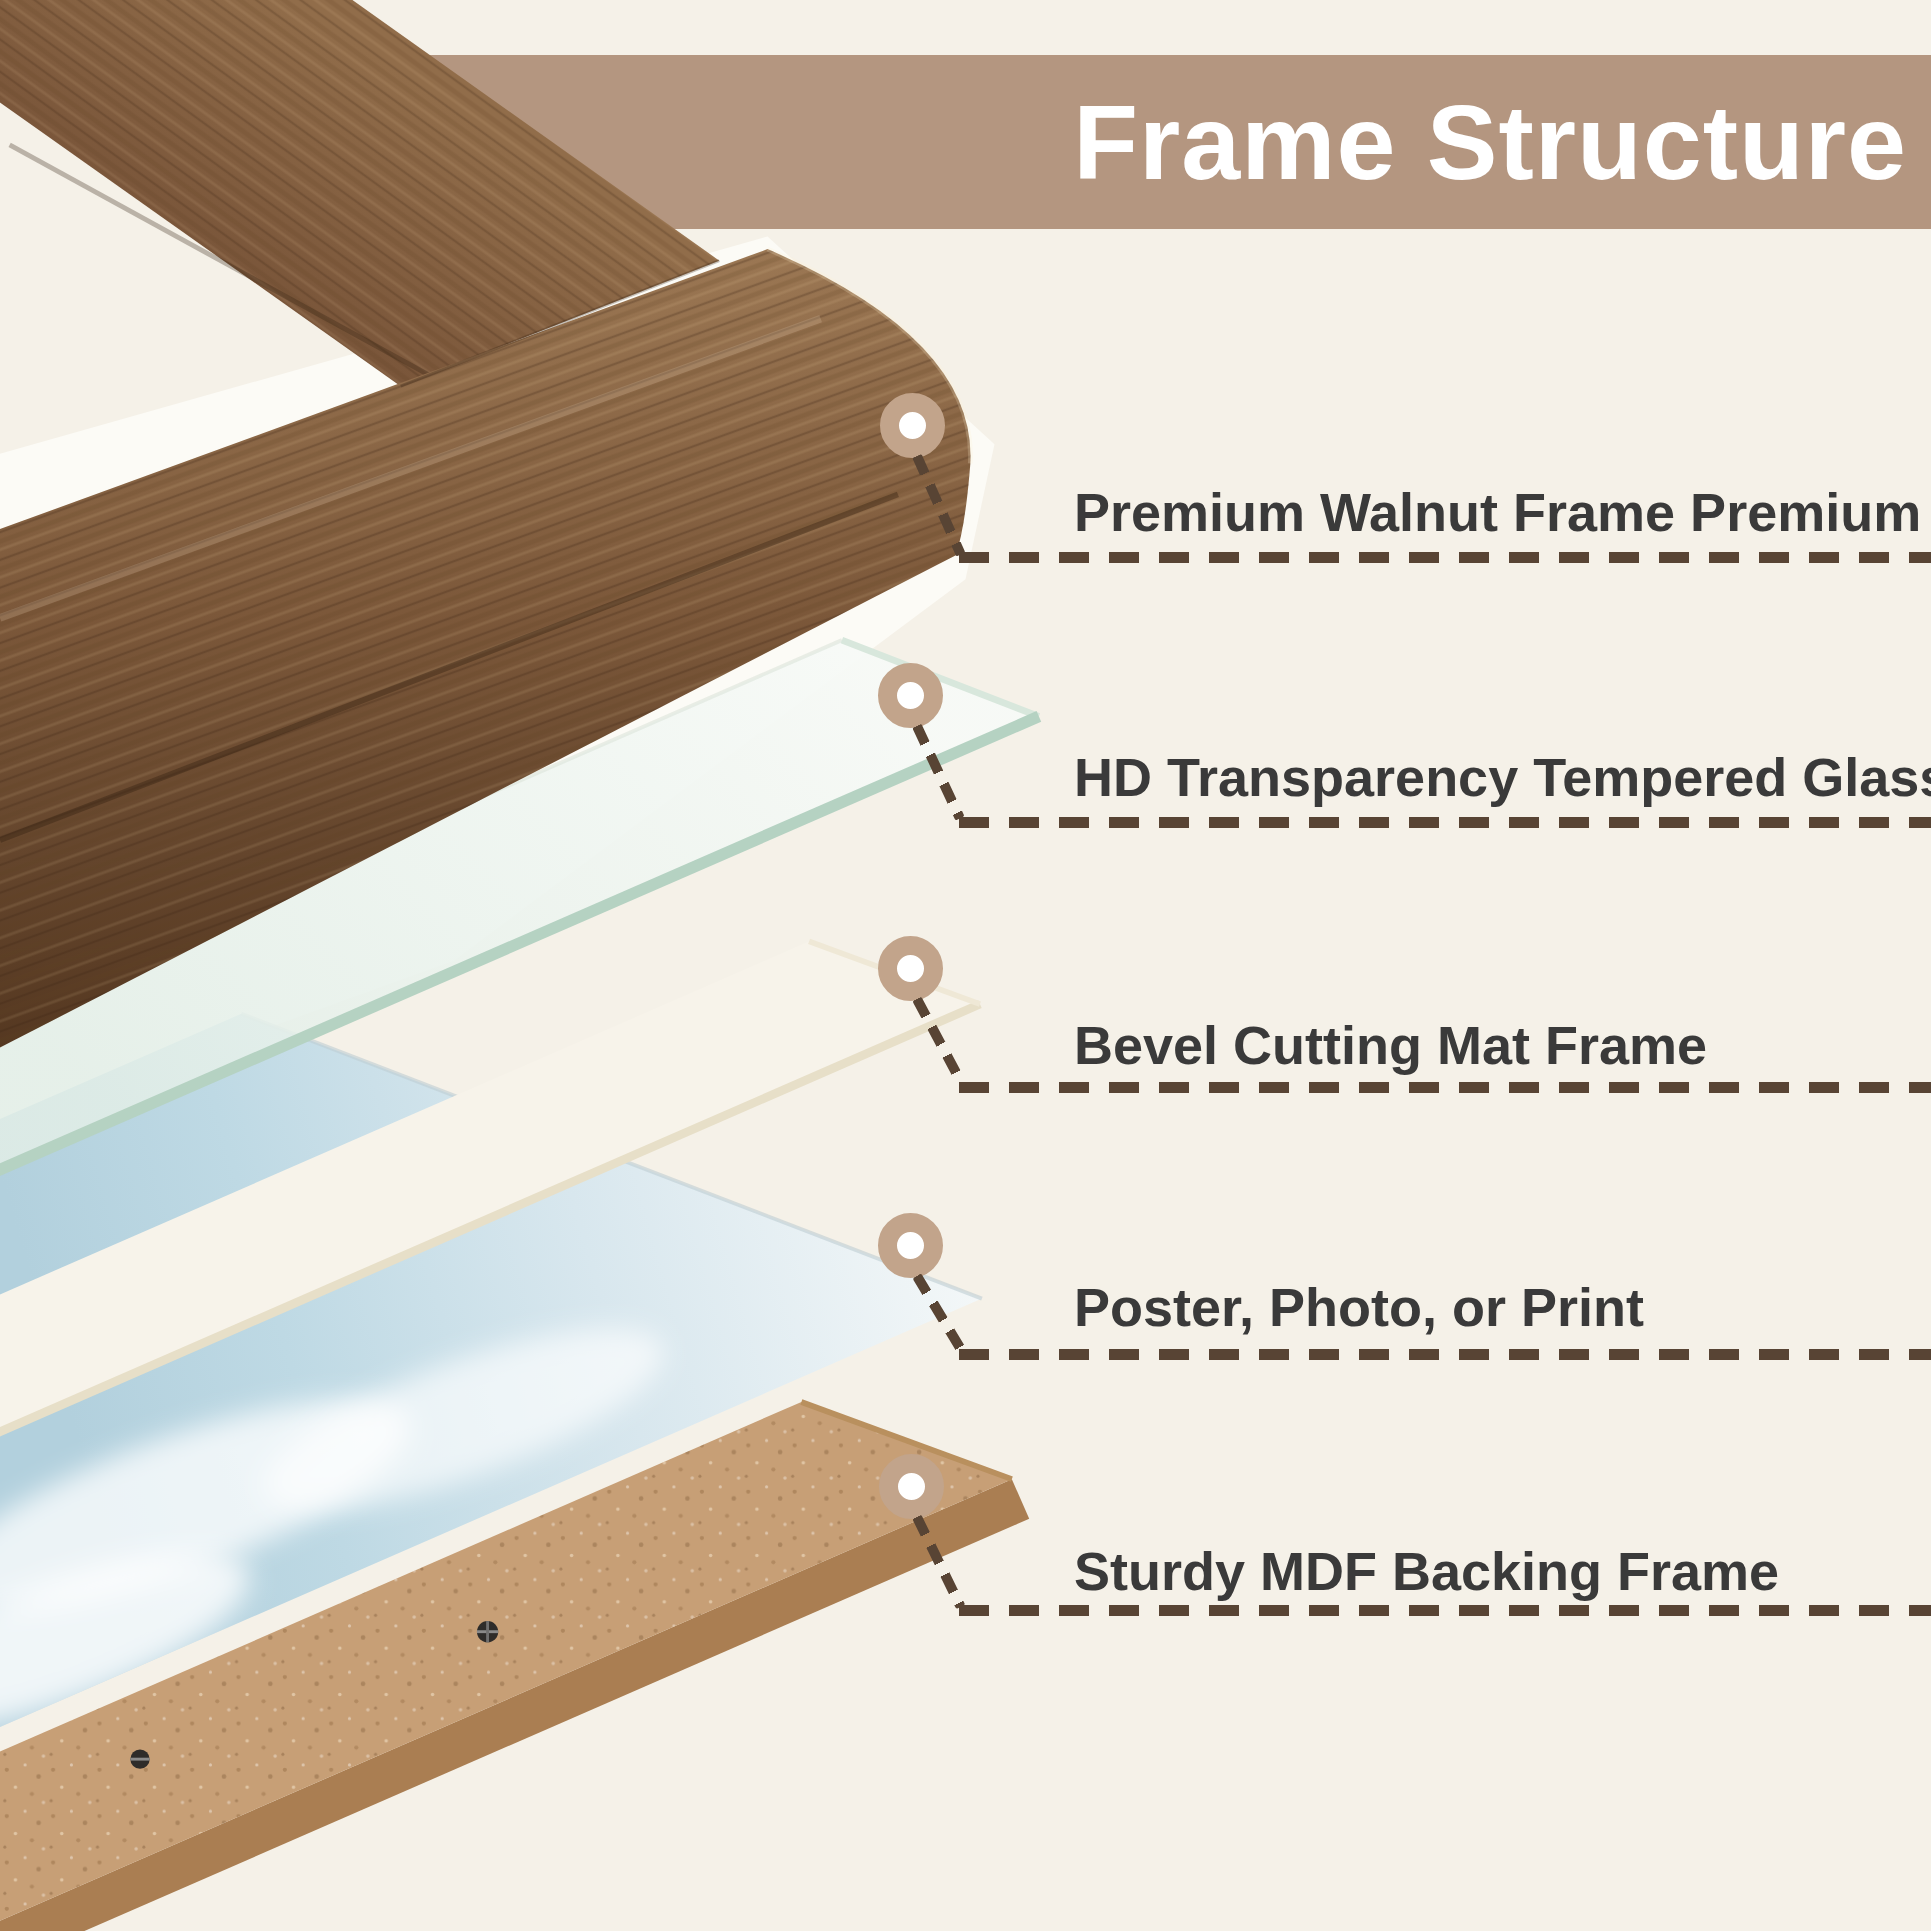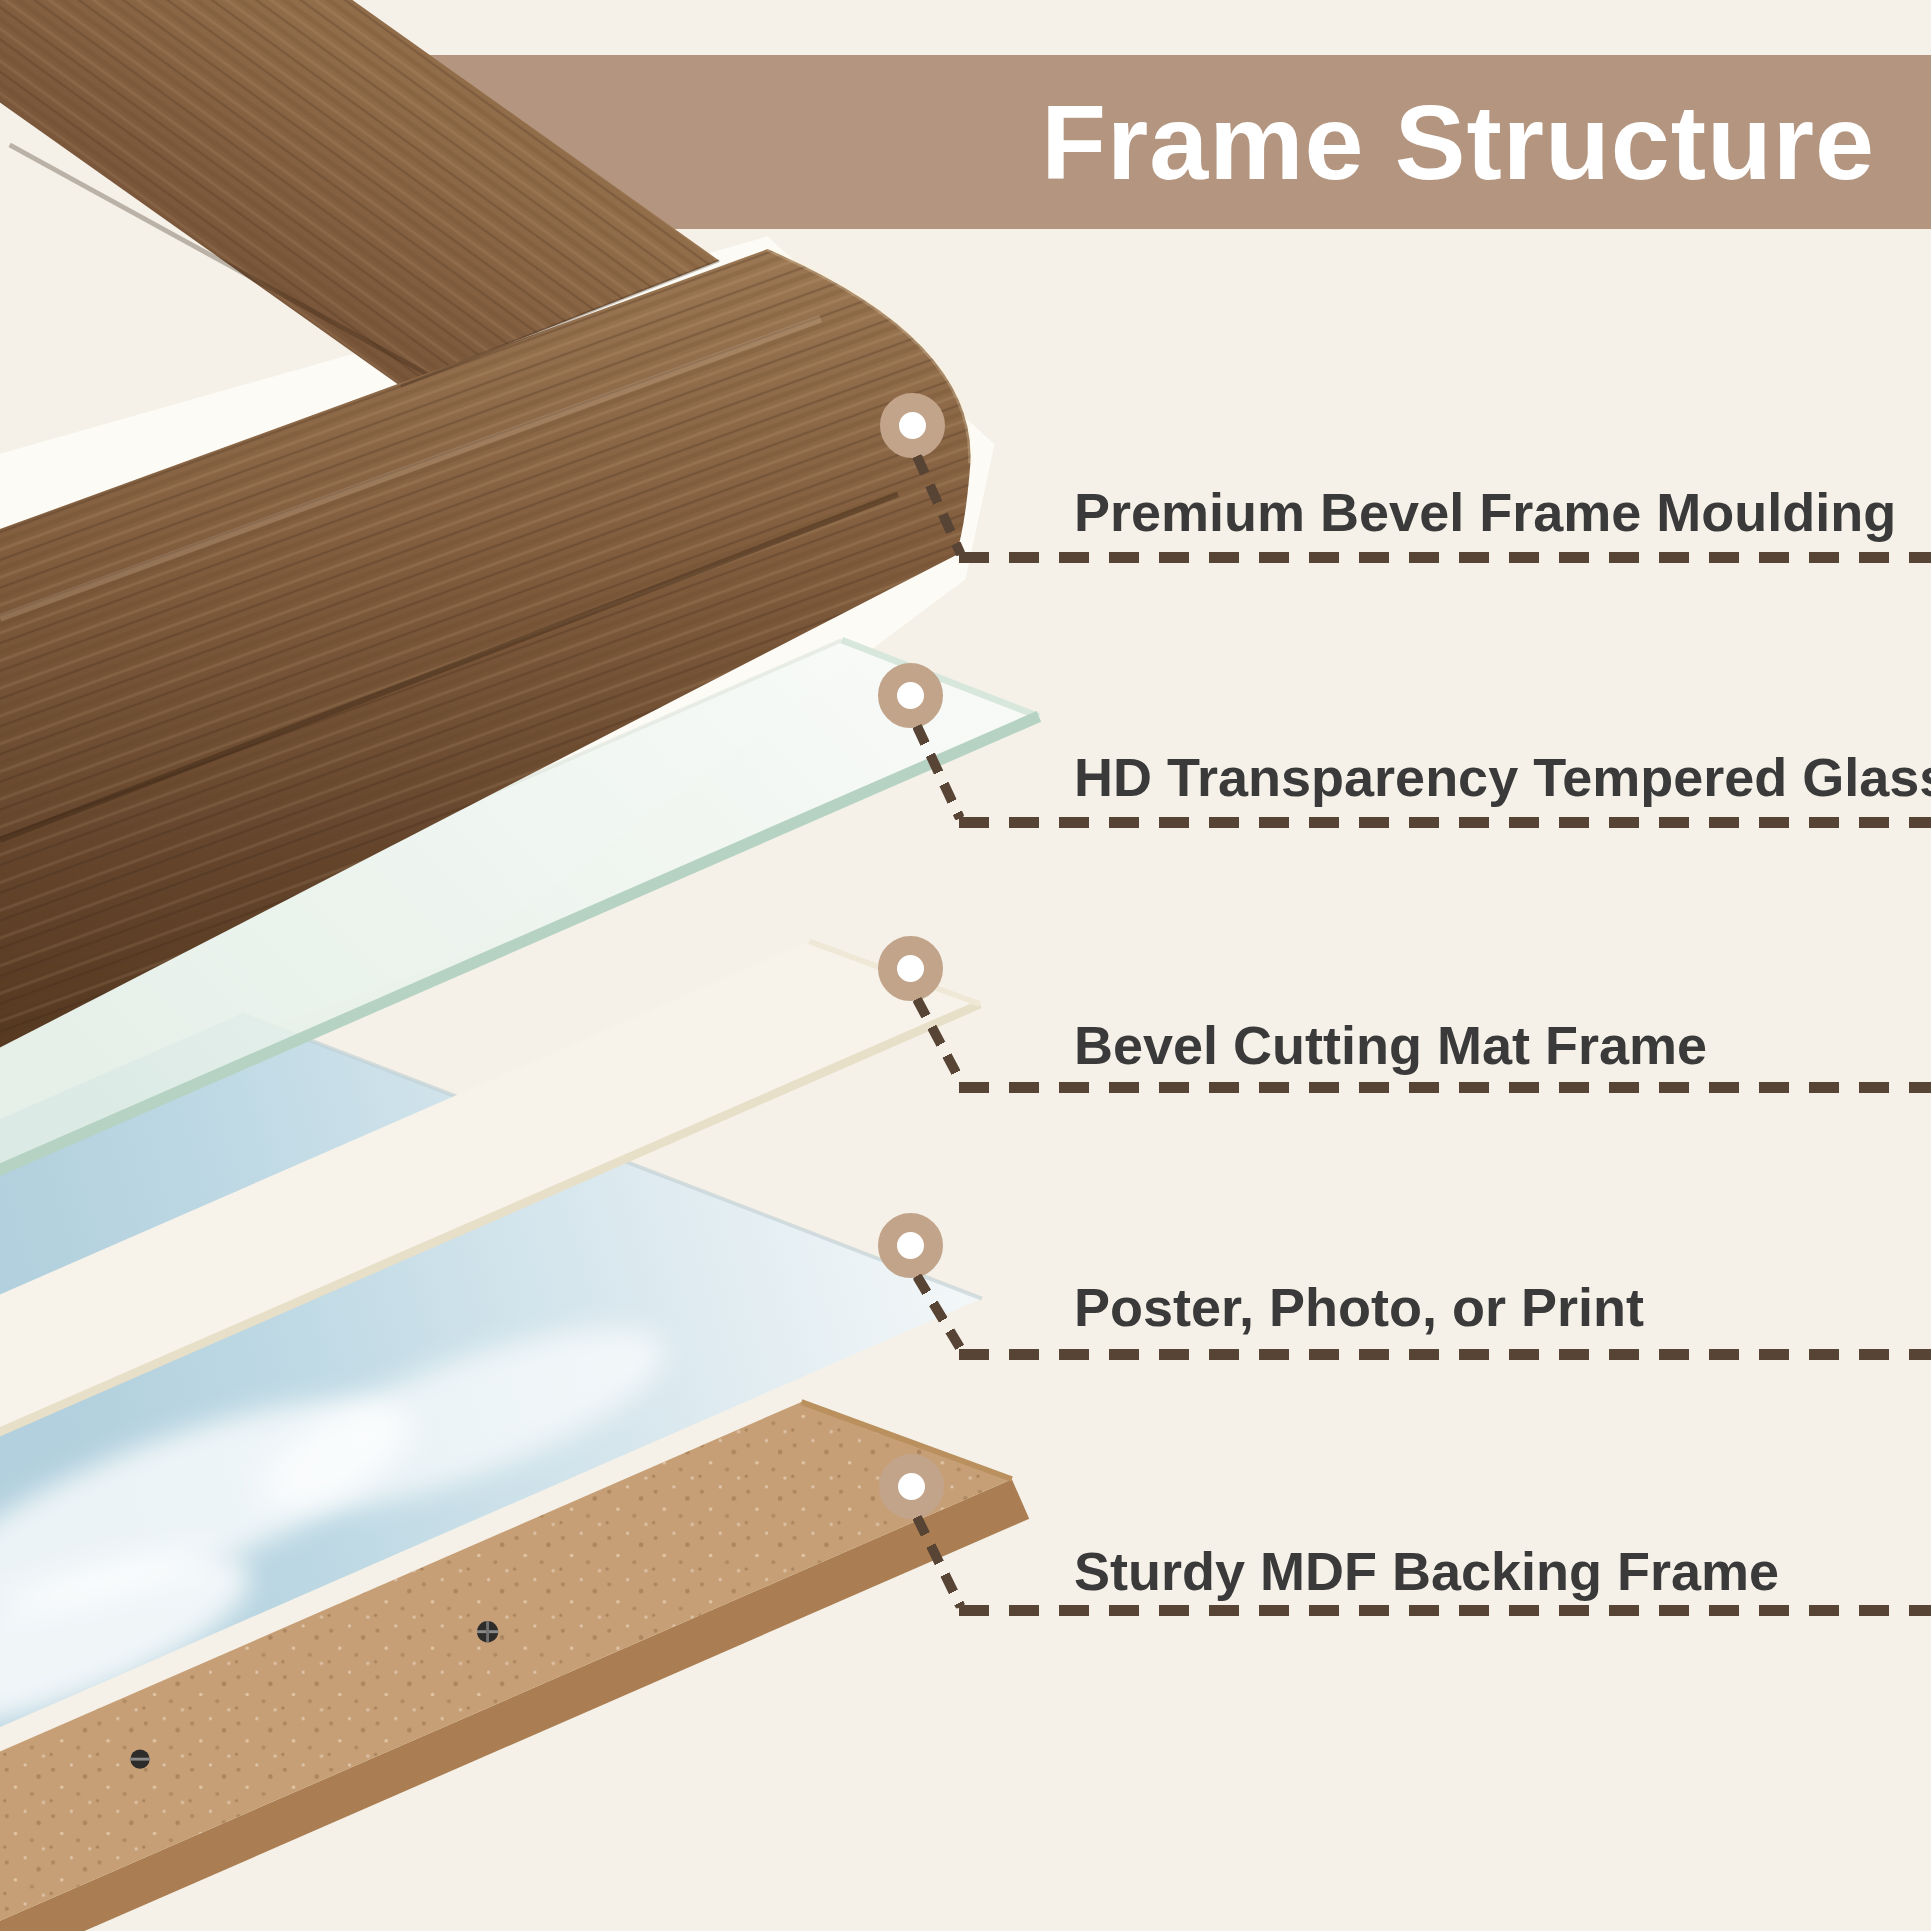--- a/index.html
+++ b/index.html
@@ -12,21 +12,21 @@
   }
   .canvas{position:absolute;inset:0;width:1931px;height:1931px;}
 
   
   .banner{
     position:absolute;left:352px;right:0;top:55px;height:174px;
     background:#b49680;
   }
   .banner-title{
     position:absolute;left:0;right:0;top:55px;height:126px;
-    line-height:174px;text-align:right;padding-right:56px;
+    line-height:174px;text-align:right;padding-right:24px;
     font-size:106px;font-weight:bold;color:#ffffff;letter-spacing:1px;
     z-index:3;
   }
 
   
   svg.illustration{position:absolute;left:0;top:0;width:1931px;height:1931px;z-index:1;}
 
   
   .pin{
     position:absolute;width:27px;height:27px;border-radius:50%;
@@ -156,21 +156,21 @@
       <path d="M 745,270 L 415,400" stroke="rgba(40,25,12,0.25)" stroke-width="3" fill="none"></path>
       <path d="M 0,870 L 930,512" stroke="rgba(50,32,16,0.38)" stroke-width="6" fill="none"></path>
       <path d="M 0,640 L 850,330" stroke="rgba(250,230,200,0.18)" stroke-width="8" fill="none"></path>
       <path d="M 795,258 Q 1012,352 1005,480" stroke="rgba(255,240,210,0.22)" stroke-width="5" fill="none"></path>
     </g>
   </svg>
 
   <div class="pin" style="left:880px;top:393px;"></div>
   <div class="diag" style="left:917px;top:451px;width:108px;transform:rotate(66deg);"></div>
   <div class="hline" style="top:552px;"></div>
-  <div class="callout-label" style="top:479px;">Premium Bevel Frame Moulding</div>
+  <div class="callout-label" style="top:479px;">Premium Walnut Frame Premium</div>
 
   <div class="pin" style="left:878px;top:663px;"></div>
   <div class="diag" style="left:917px;top:721px;width:102px;transform:rotate(65deg);"></div>
   <div class="hline" style="top:817px;"></div>
   <div class="callout-label" style="top:744px;">HD Transparency Tempered Glass</div>
 
   <div class="pin" style="left:878px;top:936px;"></div>
   <div class="diag" style="left:917px;top:994px;width:96px;transform:rotate(62deg);"></div>
   <div class="hline" style="top:1082px;"></div>
   <div class="callout-label" style="top:1012px;">Bevel Cutting Mat Frame</div>

